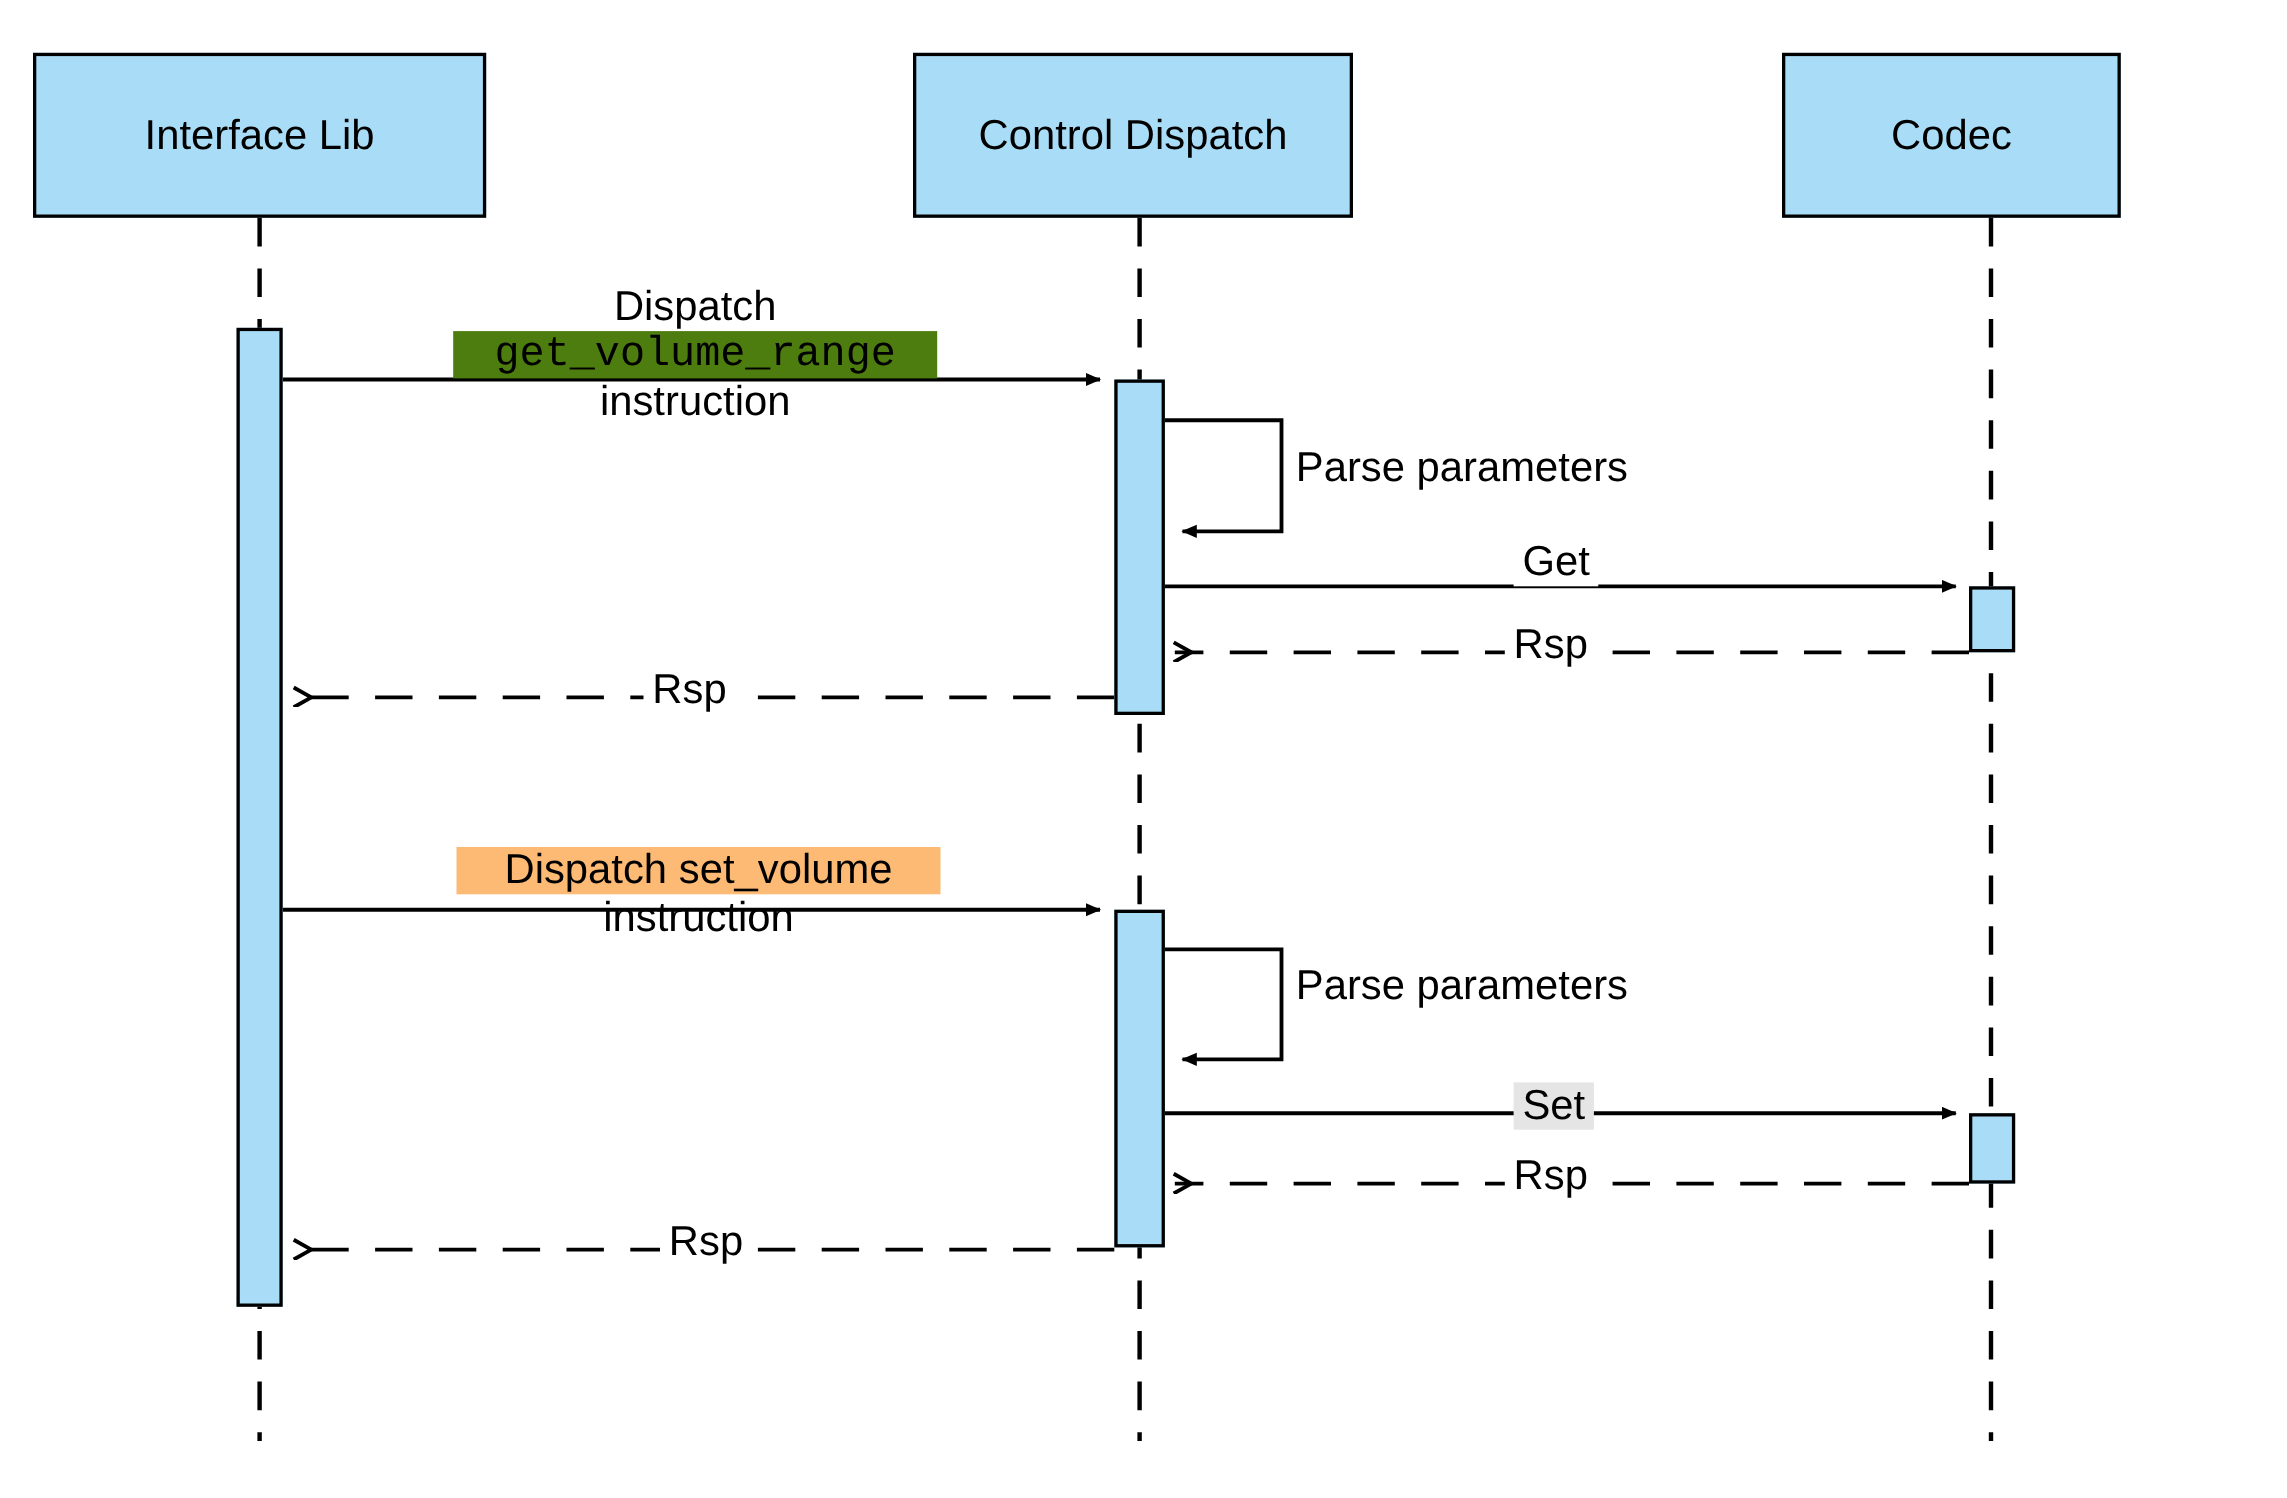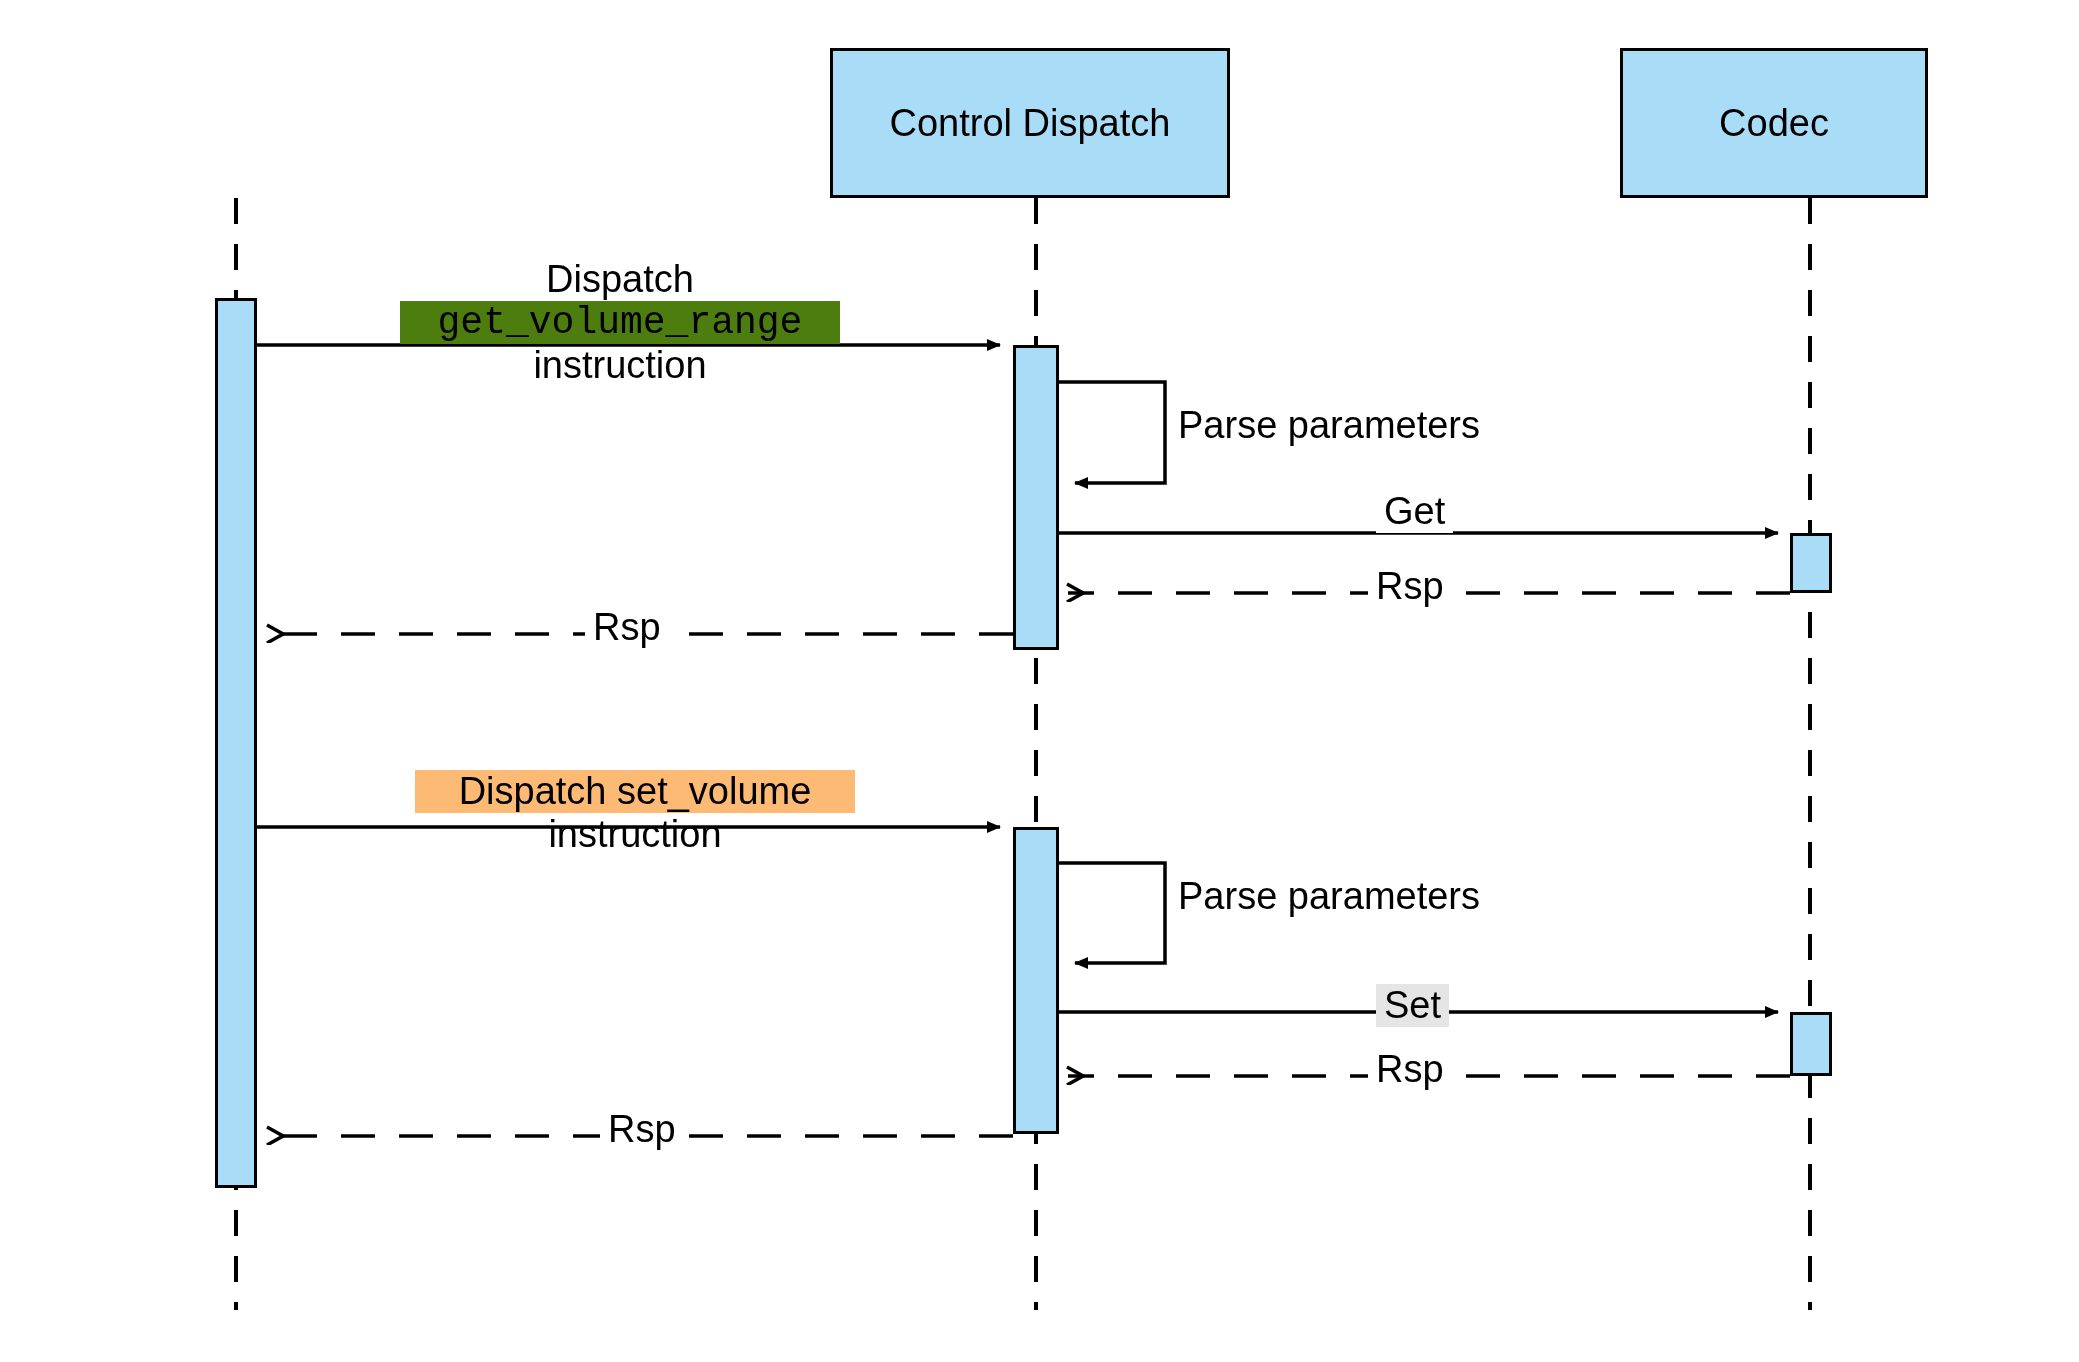--- a/index.html
+++ b/index.html
@@ -48,20 +48,23 @@
     width: 2079px;
     height: 1362px;
     pointer-events: none;
   }
 </style>
 </head>
 <body>
 
 <div id="canvas">
 
+  <div class="lifeline-box" style="left:30px; top:48px; width:412px; height:150px;">
+    <span>Interface Lib</span>
+  </div>
 
   <div class="lifeline-box" style="left:830px; top:48px; width:400px; height:150px;">
     <span>Control Dispatch</span>
   </div>
 
   <div class="lifeline-box" style="left:1620px; top:48px; width:308px; height:150px;">
     <span>Codec</span>
   </div>
 
   <svg class="overlay">
@@ -124,21 +127,21 @@
       <line x1="1013" y1="1136" x2="268" y2="1136" stroke="#000000" stroke-width="3.5" stroke-dasharray="34,24" marker-end="url(#arrowOpen)"></line>
     </g>
   </svg>
 
   <div class="activation" style="left:215px; top:298px; width:42px; height:890px;"></div>
   <div class="activation" style="left:1013px; top:345px; width:46px; height:305px;"></div>
   <div class="activation" style="left:1790px; top:533px; width:42px; height:60px;"></div>
   <div class="activation" style="left:1013px; top:827px; width:46px; height:307px;"></div>
   <div class="activation" style="left:1790px; top:1012px; width:42px; height:64px;"></div>
 
-  <div class="msg-label" style="left:400px; top:258px; width:440px;">
+  <div class="msg-label" style="left:412px; top:258px; width:440px;">
     <div>Dispatch</div>
     <div style="background:#4d7c0f;font-family:Liberation Mono, monospace;">get_volume_range</div>
     <div>instruction</div>
   </div>
 
   <div class="msg-label" style="left:1178px; top:404px;">Parse parameters</div>
 
   <div class="msg-label" style="left:1376px; top:490px; background:#ffffff; padding:0 8px;">Get</div>
 
   <div class="msg-label" style="left:1368px; top:565px; background:#ffffff; padding:0 8px;">Rsp</div>

